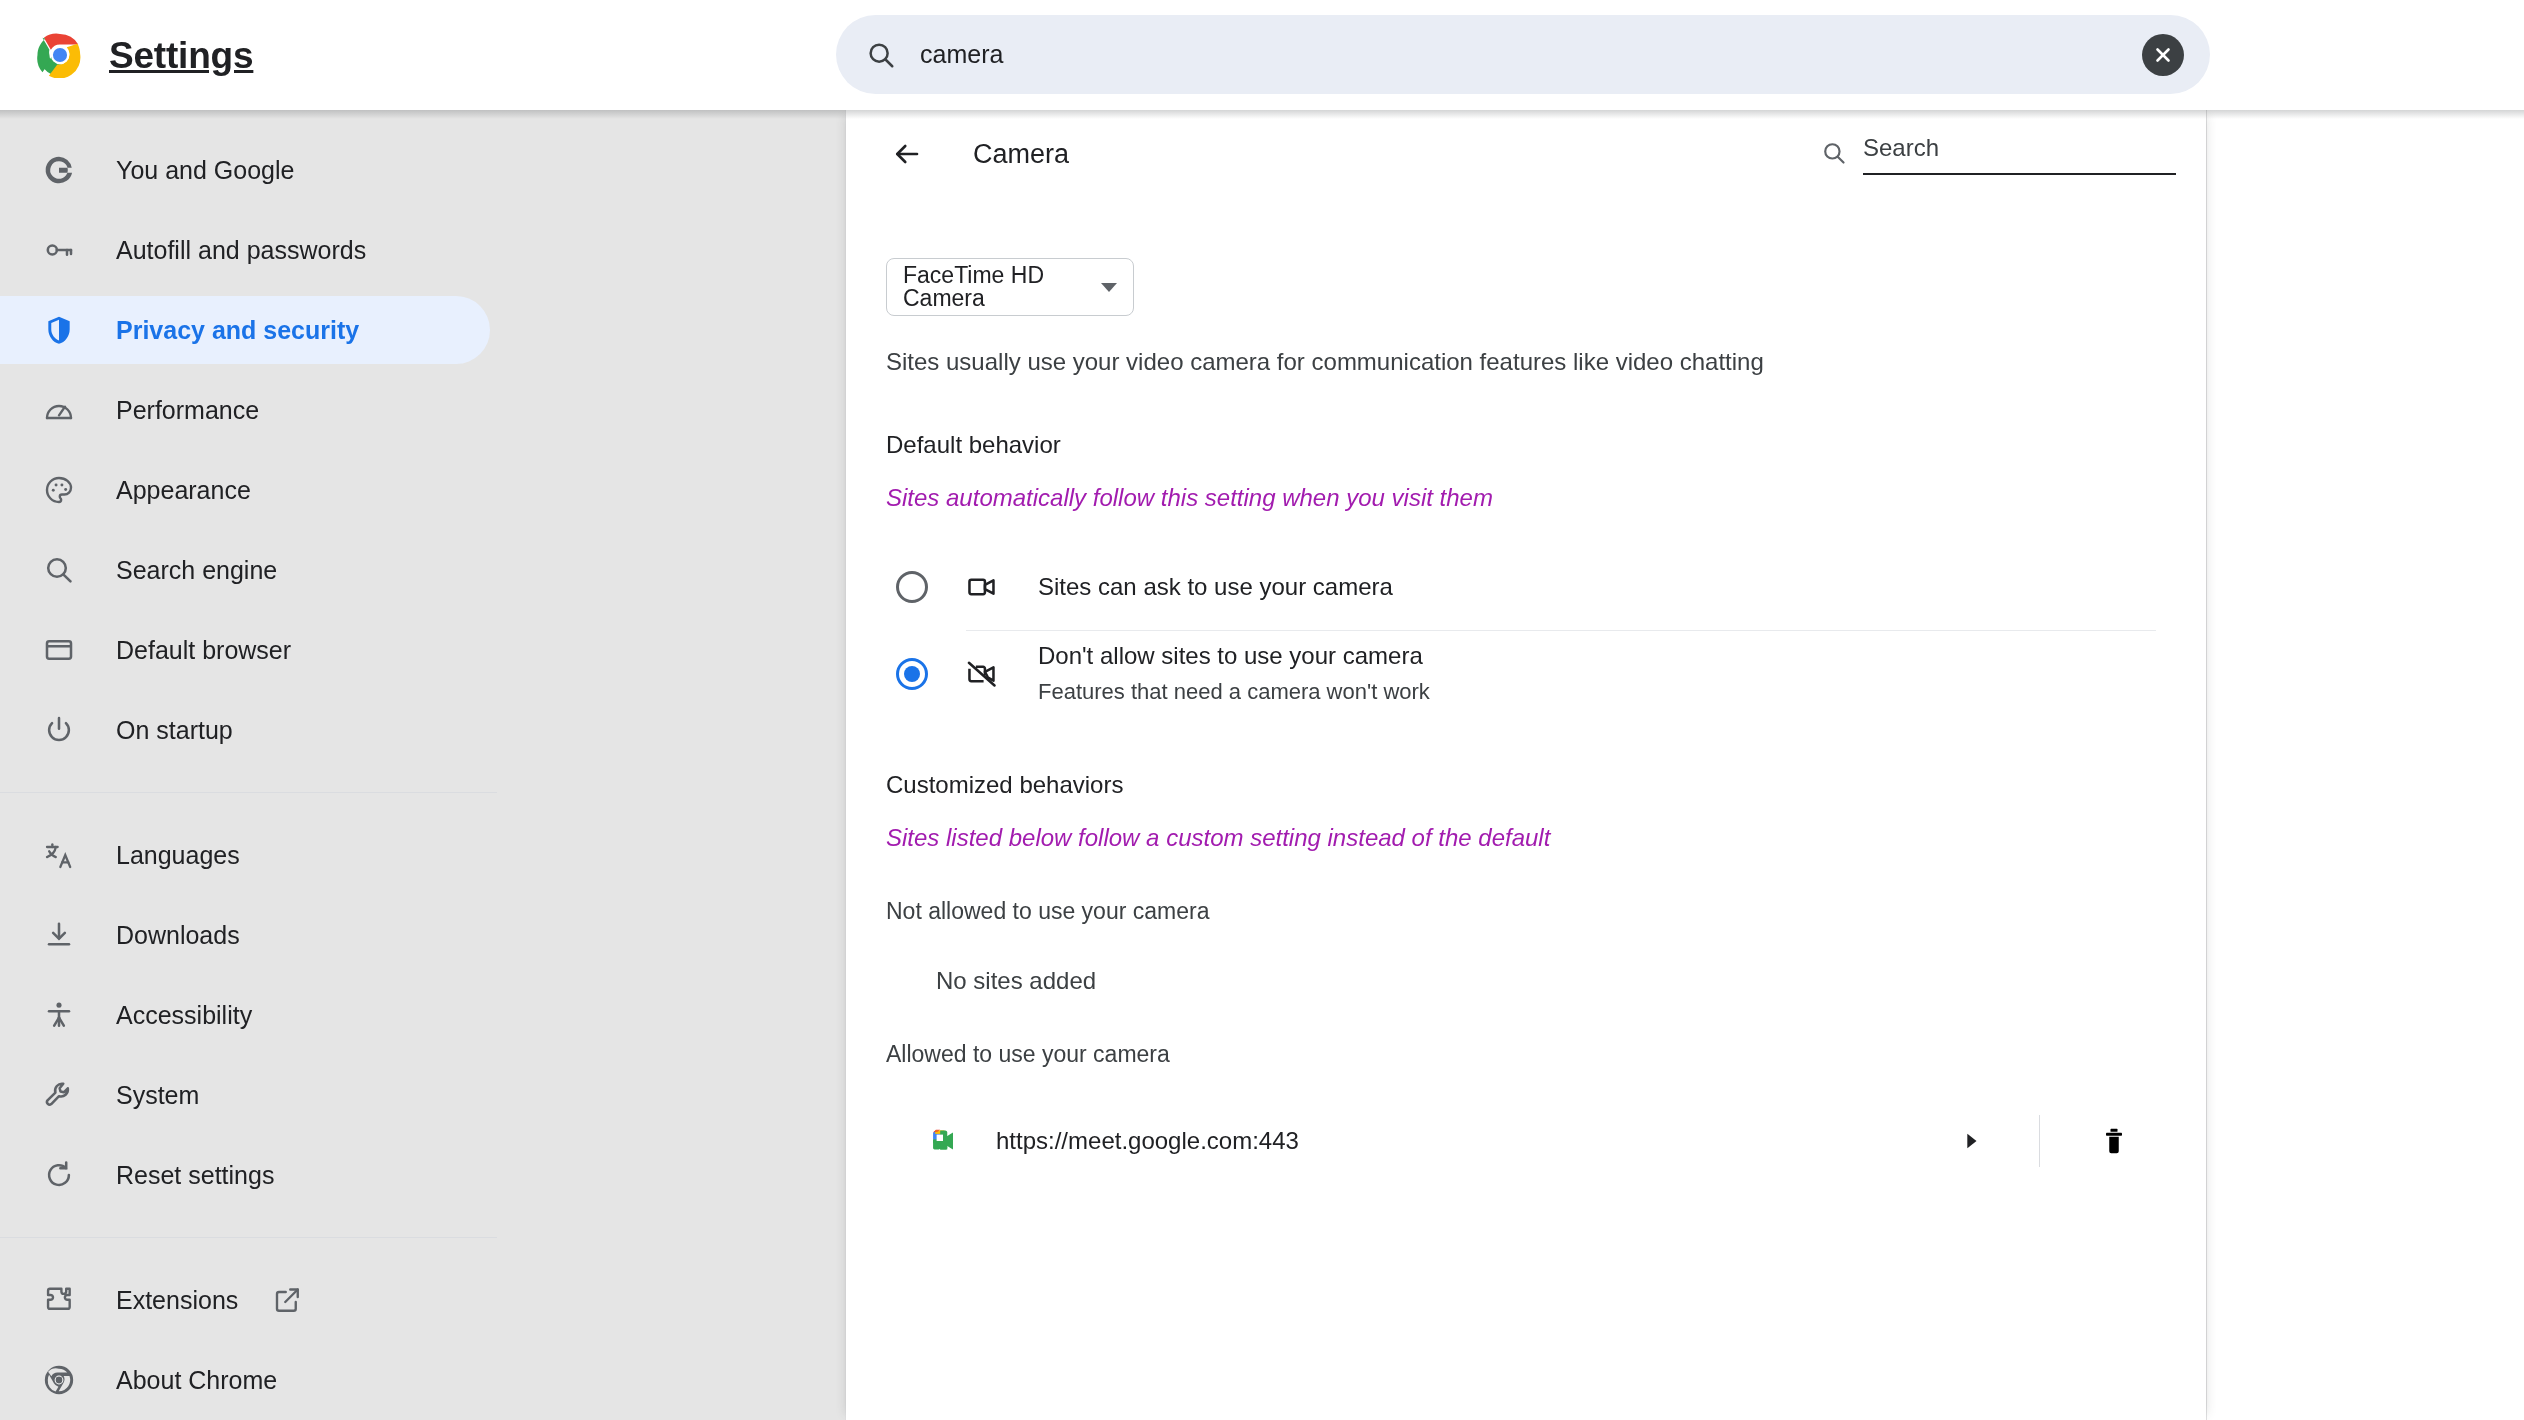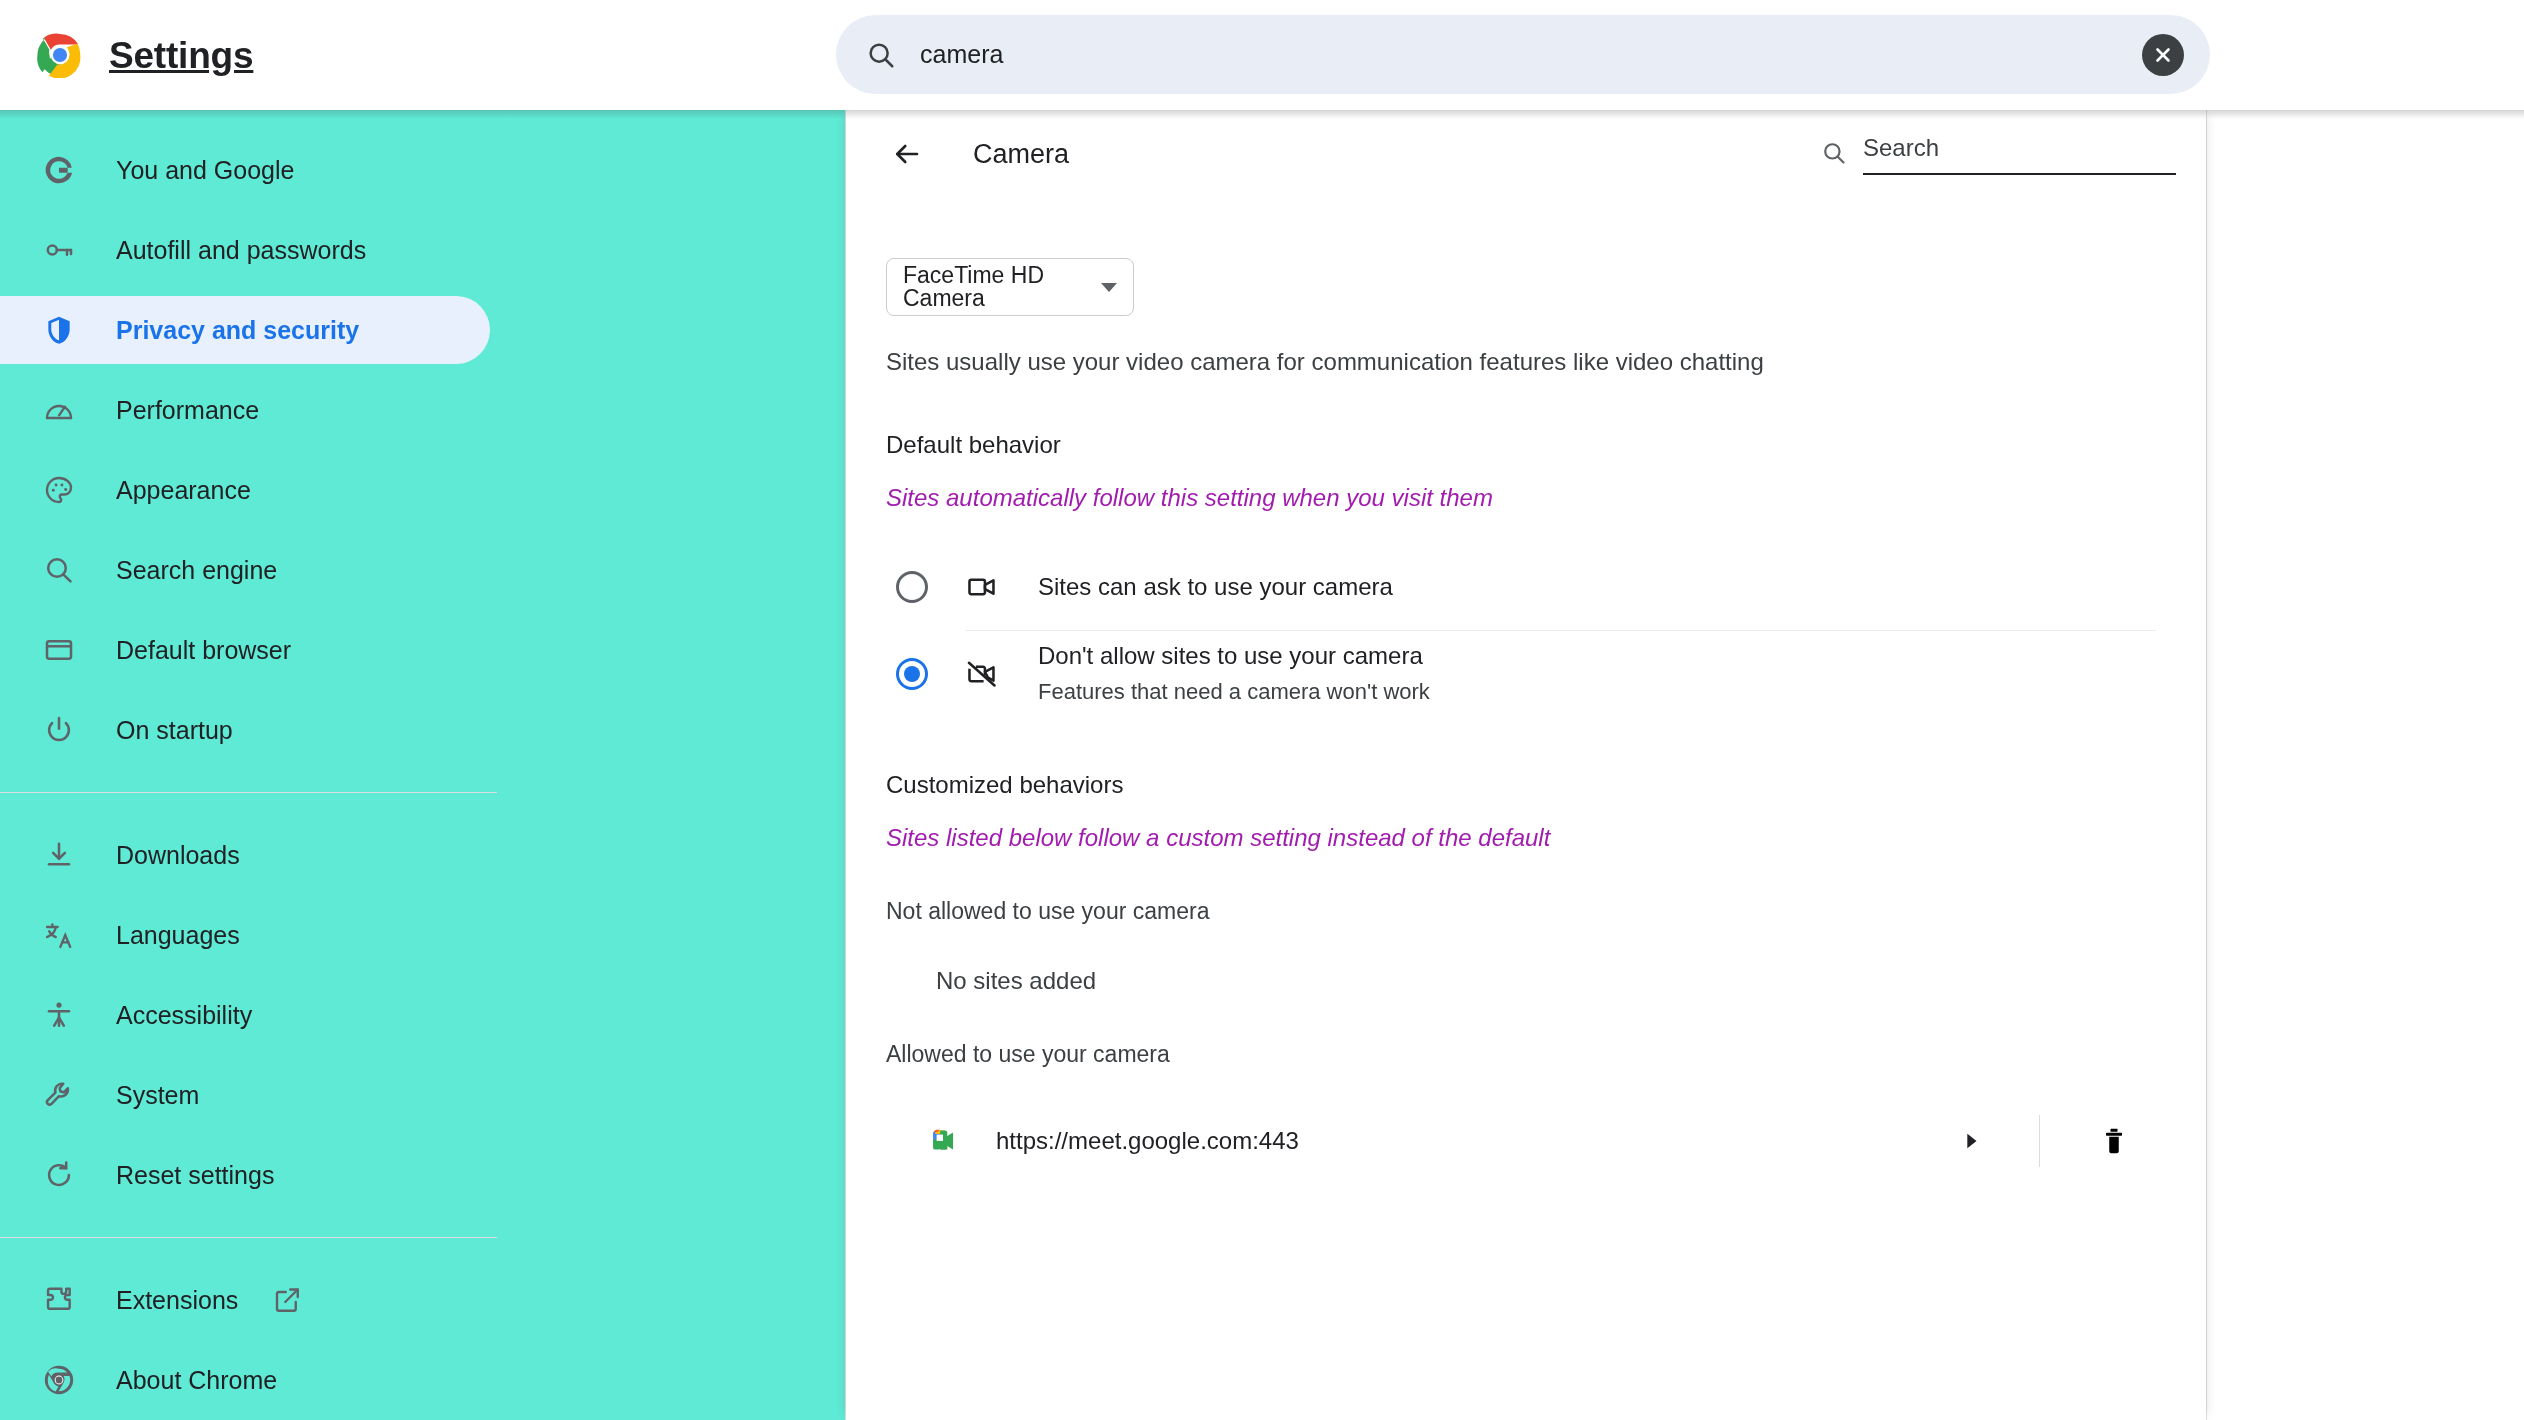--- a/index.html
+++ b/index.html
@@ -87,21 +87,21 @@
     cursor: pointer;
     flex: none;
   }
 
   
   .sidebar {
     position: absolute;
     top: 110px; left: 0;
     width: 845px;
     height: 1310px;
-    background: #5eead4;
+    background: #e5e5e5;
     padding-top: 20px;
     z-index: 10;
   }
   .nav-item {
     position: relative;
     height: 80px;
     display: flex;
     align-items: center;
     padding-left: 40px;
     cursor: pointer;
@@ -499,42 +499,42 @@
       </svg>
     </span>
     <span class="nav-label">On startup</span>
   </div>
 
   <div class="nav-divider"></div>
 
   <div class="nav-item">
     <div class="pill"></div>
     <span class="nav-ico">
-      <svg width="32" height="32" viewBox="0 0 24 24" fill="none" stroke="currentColor" stroke-width="1.9" stroke-linecap="round">
-        <line x1="12" y1="3.5" x2="12" y2="14.5"></line>
-        <polyline points="7.6,10.4 12,14.8 16.4,10.4"></polyline>
-        <line x1="4.5" y1="19" x2="19.5" y2="19"></line>
-      </svg>
-    </span>
-    <span class="nav-label">Downloads</span>
-  </div>
-
-  <div class="nav-item">
-    <div class="pill"></div>
-    <span class="nav-ico">
       <svg width="32" height="32" viewBox="0 0 24 24" fill="none" stroke="currentColor" stroke-width="1.7" stroke-linecap="round">
         <line x1="3" y1="6" x2="11" y2="6"></line>
         <line x1="7" y1="4" x2="7" y2="6"></line>
         <path d="M9.6 6c-.5 3.3-3 6.2-6.6 7.6"></path>
         <path d="M4.6 9.2c1 2 2.8 3.5 5 4.4"></path>
         <path d="M13 21l3.7-9 3.7 9"></path>
         <line x1="14.4" y1="17.6" x2="19" y2="17.6"></line>
       </svg>
     </span>
     <span class="nav-label">Languages</span>
+  </div>
+
+  <div class="nav-item">
+    <div class="pill"></div>
+    <span class="nav-ico">
+      <svg width="32" height="32" viewBox="0 0 24 24" fill="none" stroke="currentColor" stroke-width="1.9" stroke-linecap="round">
+        <line x1="12" y1="3.5" x2="12" y2="14.5"></line>
+        <polyline points="7.6,10.4 12,14.8 16.4,10.4"></polyline>
+        <line x1="4.5" y1="19" x2="19.5" y2="19"></line>
+      </svg>
+    </span>
+    <span class="nav-label">Downloads</span>
   </div>
 
   <div class="nav-item">
     <div class="pill"></div>
     <span class="nav-ico">
       <svg width="32" height="32" viewBox="0 0 24 24" fill="none" stroke="currentColor" stroke-width="1.9" stroke-linecap="round">
         <circle cx="12" cy="4.6" r="1.9" fill="currentColor" stroke="none"></circle>
         <line x1="4.5" y1="9.2" x2="19.5" y2="9.2"></line>
         <line x1="12" y1="9.2" x2="12" y2="20"></line>
         <line x1="12" y1="14" x2="8.4" y2="20"></line>

